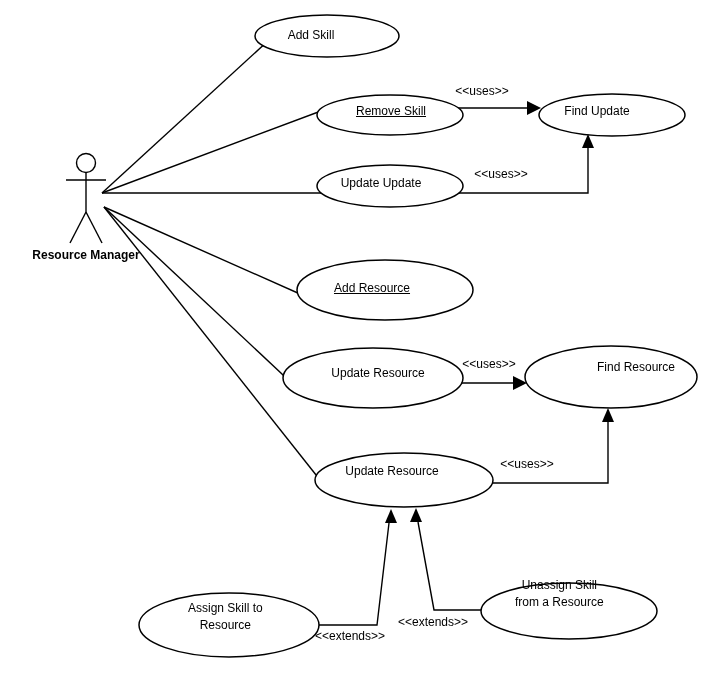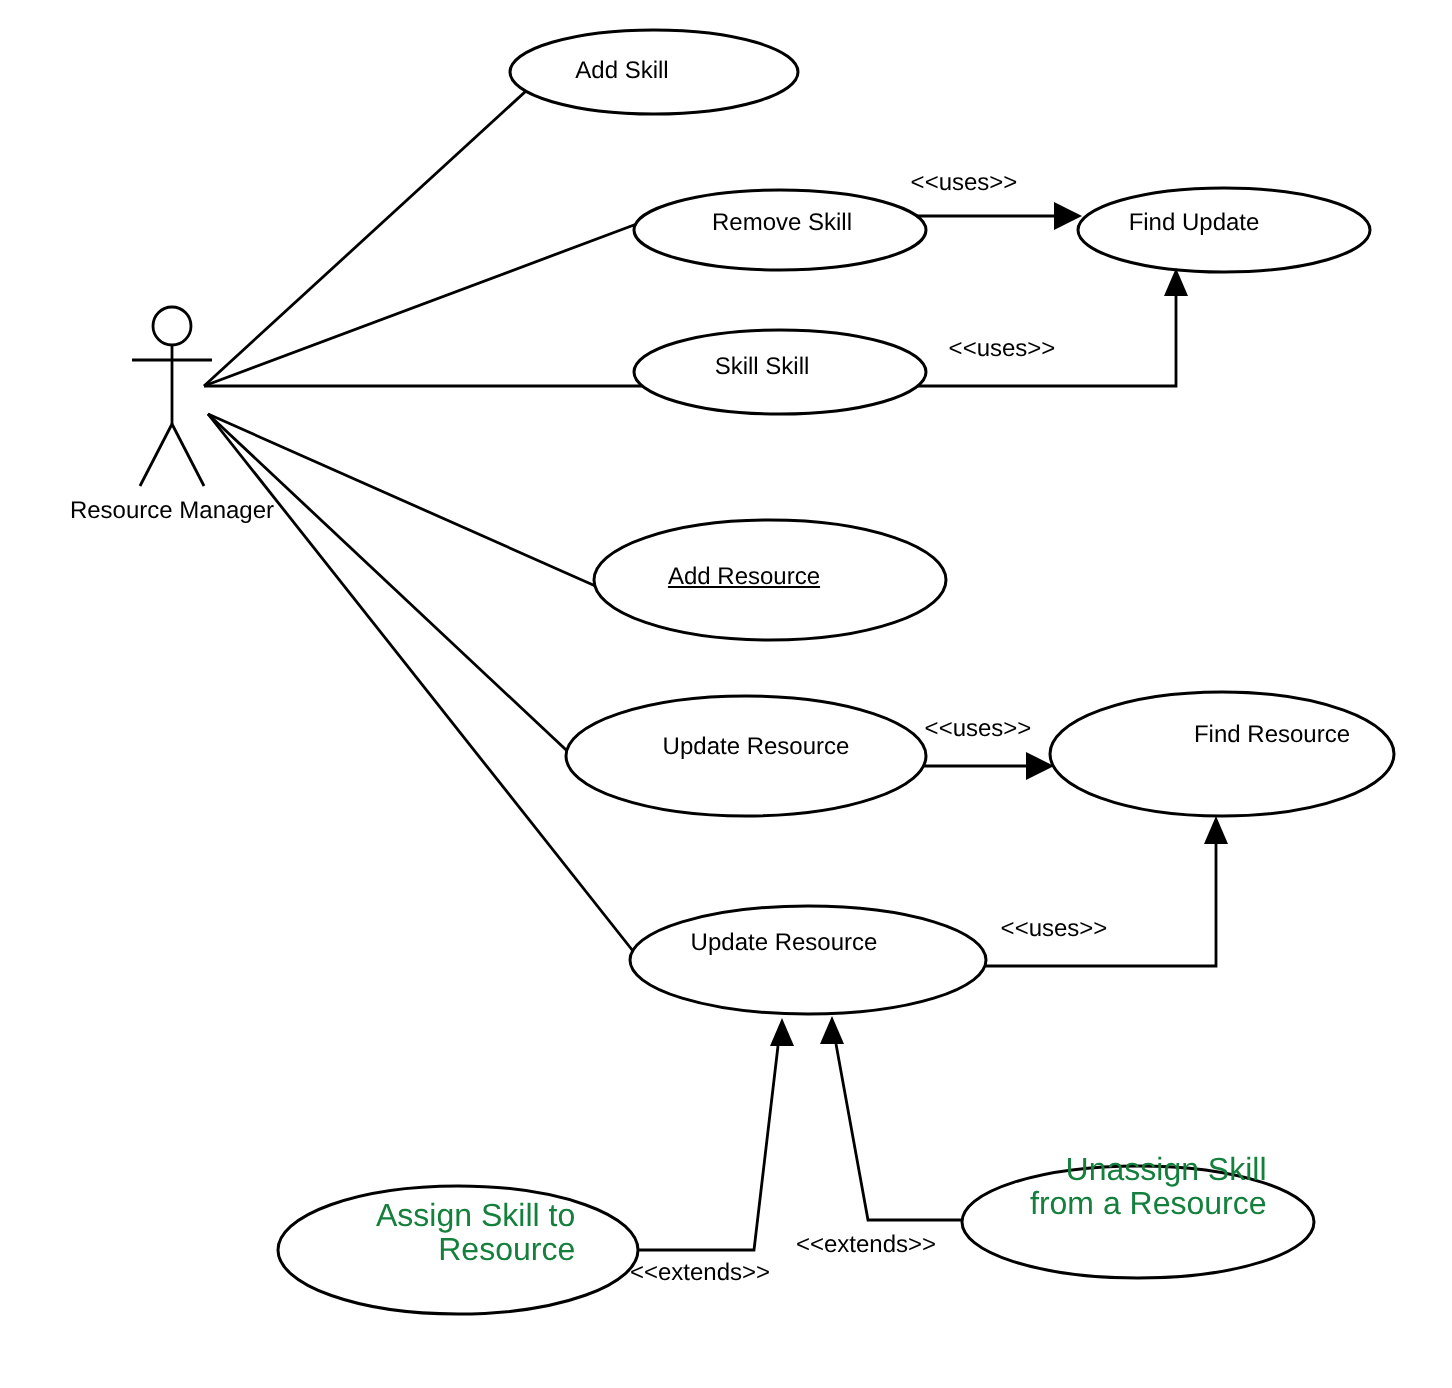--- a/index.html
+++ b/index.html
@@ -16,24 +16,24 @@
     position: absolute;
     transform: translate(-50%, -50%);
     font-size: 12px;
     color: #000000;
     white-space: pre-line;
     text-align: left;
     line-height: 14px;
   }
   .lbl-left {
     position: absolute;
-    font-size: 16px;
-    color: #15803d;
+    font-size: 12px;
+    color: #000000;
     white-space: pre-line;
-    text-align: right;
+    text-align: center;
     line-height: 17px;
   }
 </style>
 </head>
 <body>
 
 <div id="canvas">
 
   <svg id="shapes" width="726" height="694" viewBox="0 0 726 694">
 
@@ -79,26 +79,26 @@
 
     <g stroke="#000000" stroke-width="1.4" fill="none">
       <circle cx="86" cy="163" r="9.5"></circle>
       <line x1="86" y1="172.5" x2="86" y2="212"></line>
       <line x1="66" y1="180" x2="106" y2="180"></line>
       <line x1="86" y1="212" x2="70" y2="243"></line>
       <line x1="86" y1="212" x2="102" y2="243"></line>
     </g>
   </svg>
 
-  <div class="lbl" style="left:86px; top:255px;">Resource Manager</div>
+  <div class="lbl" style="left:86px; top:255px;font-weight:bold;">Resource Manager</div>
 
   <div class="lbl" style="left:311px; top:35px;">Add Skill</div>
-  <div class="lbl" style="left:391px; top:111px;">Remove Skill</div>
+  <div class="lbl" style="left:391px; top:111px;text-decoration:underline;">Remove Skill</div>
   <div class="lbl" style="left:597px; top:111px;">Find Update</div>
-  <div class="lbl" style="left:381px; top:183px;">Skill Skill</div>
+  <div class="lbl" style="left:381px; top:183px;">Update Update</div>
   <div class="lbl" style="left:372px; top:288px;text-decoration:underline;">Add Resource</div>
   <div class="lbl" style="left:378px; top:373px;">Update Resource</div>
   <div class="lbl" style="left:636px; top:367px;">Find Resource</div>
   <div class="lbl" style="left:392px; top:471px;">Update Resource</div>
 
   <div class="lbl-left" style="left:188px; top:600px;">Assign Skill to
 Resource</div>
   <div class="lbl-left" style="left:515px; top:577px;">Unassign Skill
 from a Resource</div>
 

